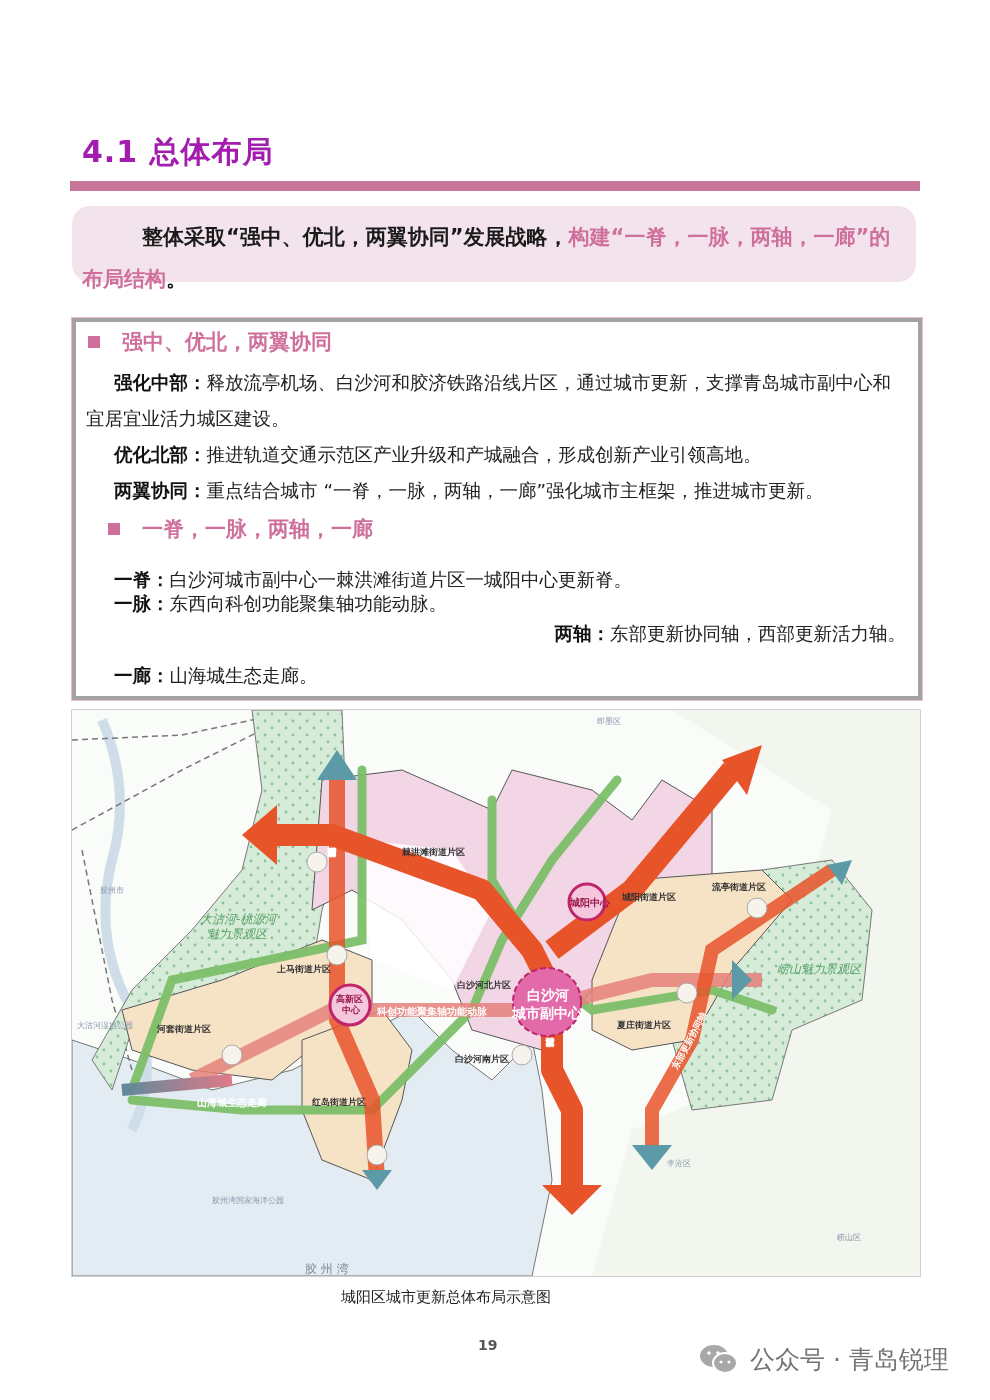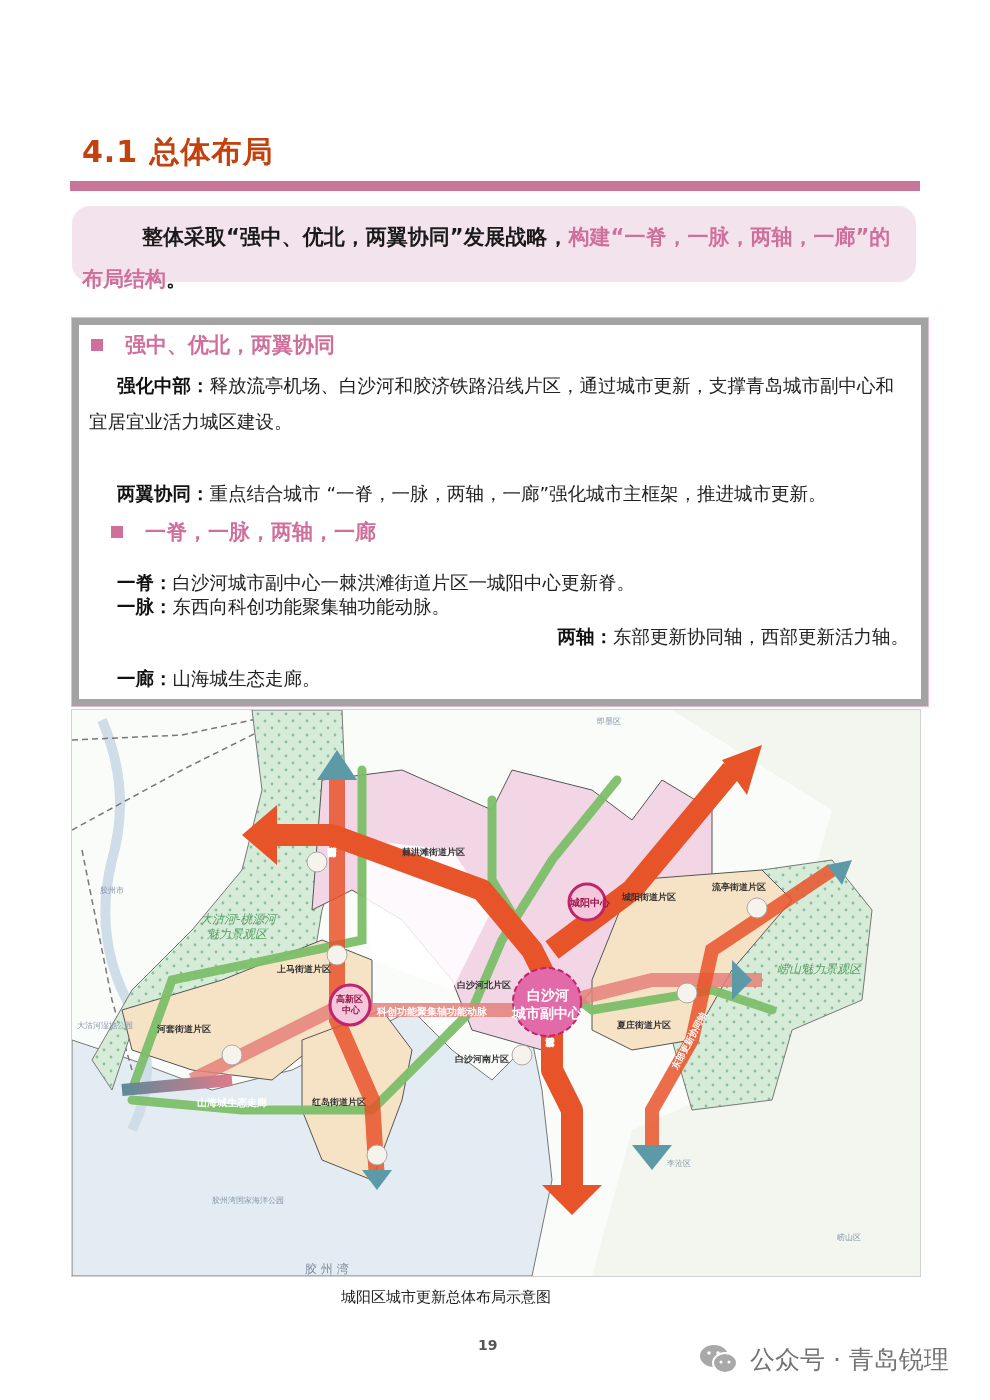--- a/index.html
+++ b/index.html
@@ -2,37 +2,37 @@
 <html><head>
 <meta charset="utf-8">
 <style>
   html, body { margin:0; padding:0; }
   body {
     width:990px; height:1400px; background:#ffffff; position:relative; overflow:hidden;
     font-family: "DejaVu Sans", "Liberation Sans", sans-serif; color:#1a1a1a;
   }
   .section-title {
     position:absolute; left:82px; top:132px; font-size:30px; font-weight:bold;
-    color:#c2410c; letter-spacing:1px;
+    color:#a21caf; letter-spacing:1px;
   }
   .title-rule {
     position:absolute; left:70px; top:181px; width:850px; height:10px; background:#c8759a;
   }
   .summary-box {
     position:absolute; left:72px; top:206px; width:844px; height:76px;
     background:#f3e3ec; border-radius:18px;
   }
   .summary-text {
     position:absolute; left:10px; top:10px; width:826px;
     font-size:21px; font-weight:bold; line-height:42px; text-indent:60px;
   }
   .summary-text .pink { color:#cf6f9b; }
   .detail-box {
     position:absolute; left:72px; top:318px; width:842px; height:374px;
-    border:7px solid #a3a3a3; outline:1px solid #e8b9cf; background:#fff;
+    border:4px solid #a3a3a3; outline:1px solid #e8b9cf; background:#fff;
   }
   .sub-head {
     position:absolute; left:12px; font-size:21px; font-weight:bold; color:#cf6f9b;
     display:flex; align-items:center;
   }
   .sub-head .sq {
     width:12px; height:12px; background:#cf6f9b; margin-right:22px; display:inline-block;
   }
   .para {
     position:absolute; left:10px; width:820px; font-size:18.5px; line-height:36px; color:#222;
@@ -67,20 +67,21 @@
 <div class="summary-box">
   <div class="summary-text"><span>整体采取“强中、优北，两翼协同”发展战略，</span><span class="pink">构建“一脊，一脉，两轴，一廊”的布局结构</span><span>。</span></div>
 </div>
 
 <div class="detail-box">
   <div class="sub-head" style="top:6px;">
     <span class="sq"></span>
     <span>强中、优北，两翼协同</span>
   </div>
   <div class="para" style="top:43px;"><span class="indent"></span><b>强化中部：</b><span>释放流亭机场、白沙河和胶济铁路沿线片区，通过城市更新，支撑青岛城市副中心和宜居宜业活力城区建设。</span></div>
+  <div class="para" style="top:115px;"><span class="indent"></span><b>优化北部：</b><span>推进轨道交通示范区产业升级和产城融合，形成创新产业引领高地。</span></div>
   <div class="para" style="top:151px;"><span class="indent"></span><b>两翼协同：</b><span>重点结合城市 “一脊，一脉，两轴，一廊”强化城市主框架，推进城市更新。</span></div>
 
   <div class="sub-head" style="top:193px;padding-left:20px;">
     <span class="sq"></span>
     <span>一脊，一脉，两轴，一廊</span>
   </div>
   <div class="para" style="top:228px;margin-top:12px;"><span class="indent"></span><b>一脊：</b><span>白沙河城市副中心一棘洪滩街道片区一城阳中心更新脊。</span></div>
   <div class="para" style="top:264px;"><span class="indent"></span><b>一脉：</b><span>东西向科创功能聚集轴功能动脉。</span></div>
   <div class="para" style="top:294px;text-align:right;"><span class="indent"></span><b>两轴：</b><span>东部更新协同轴，西部更新活力轴。</span></div>
   <div class="para" style="top:336px;"><span class="indent"></span><b>一廊：</b><span>山海城生态走廊。</span></div>

